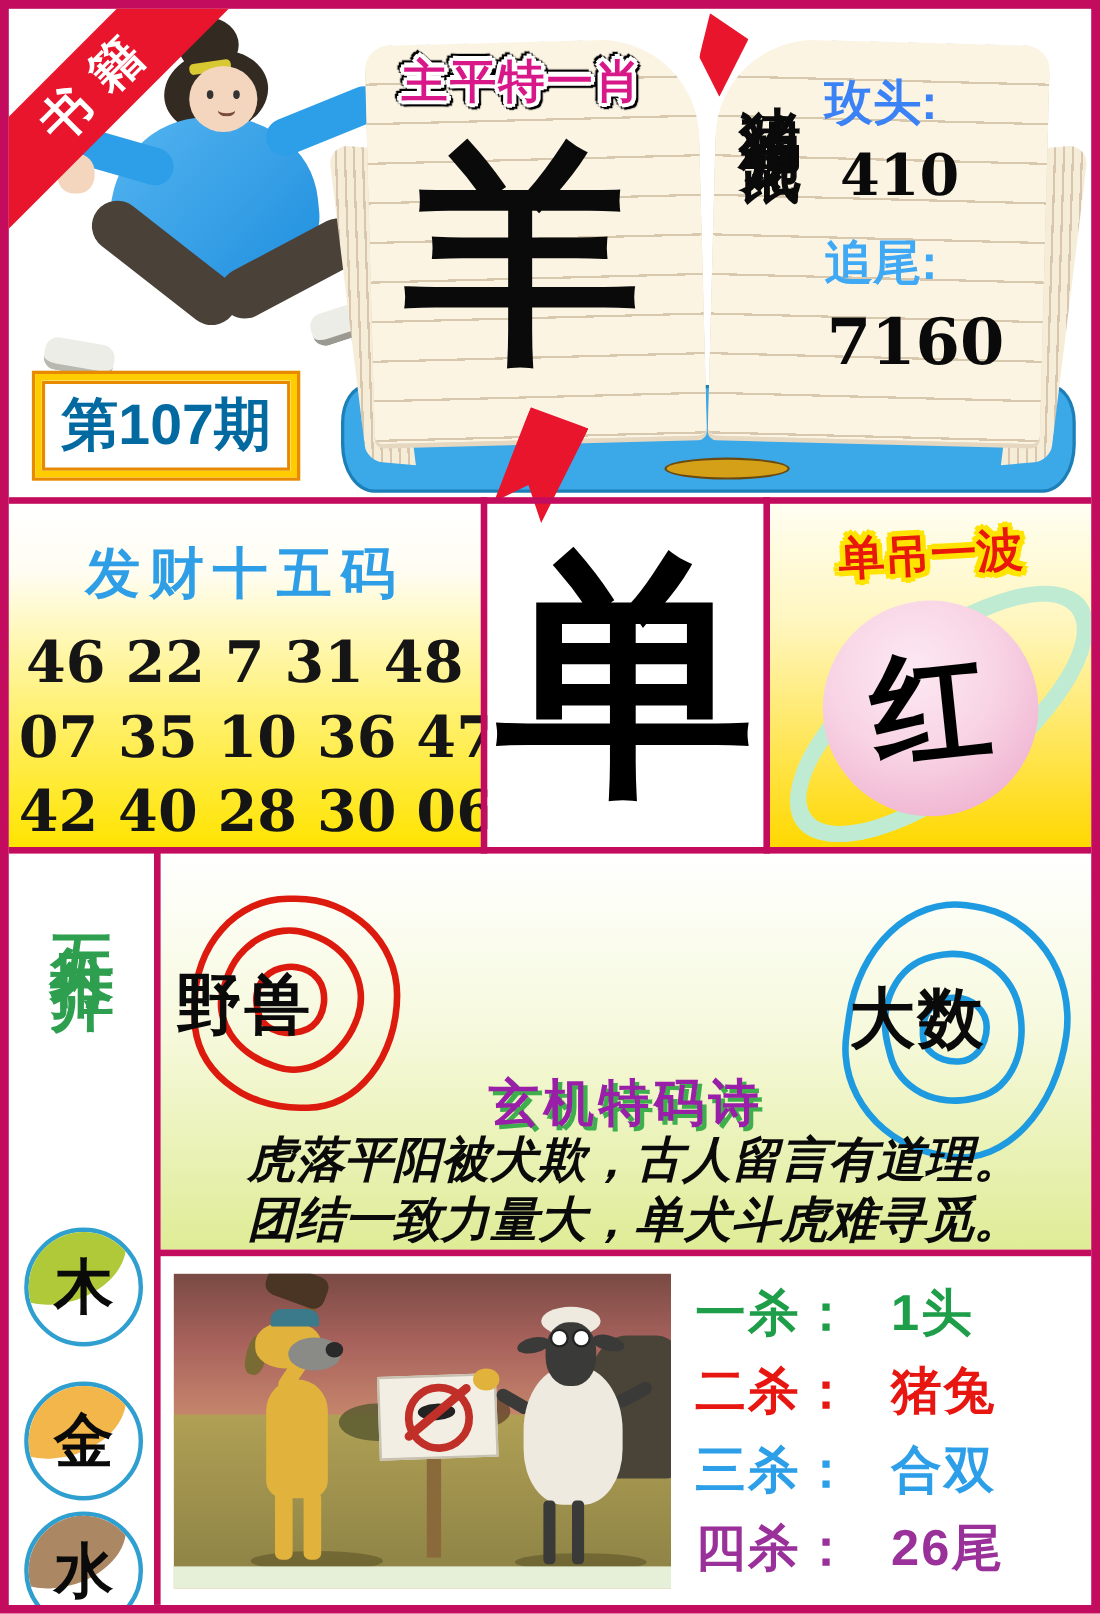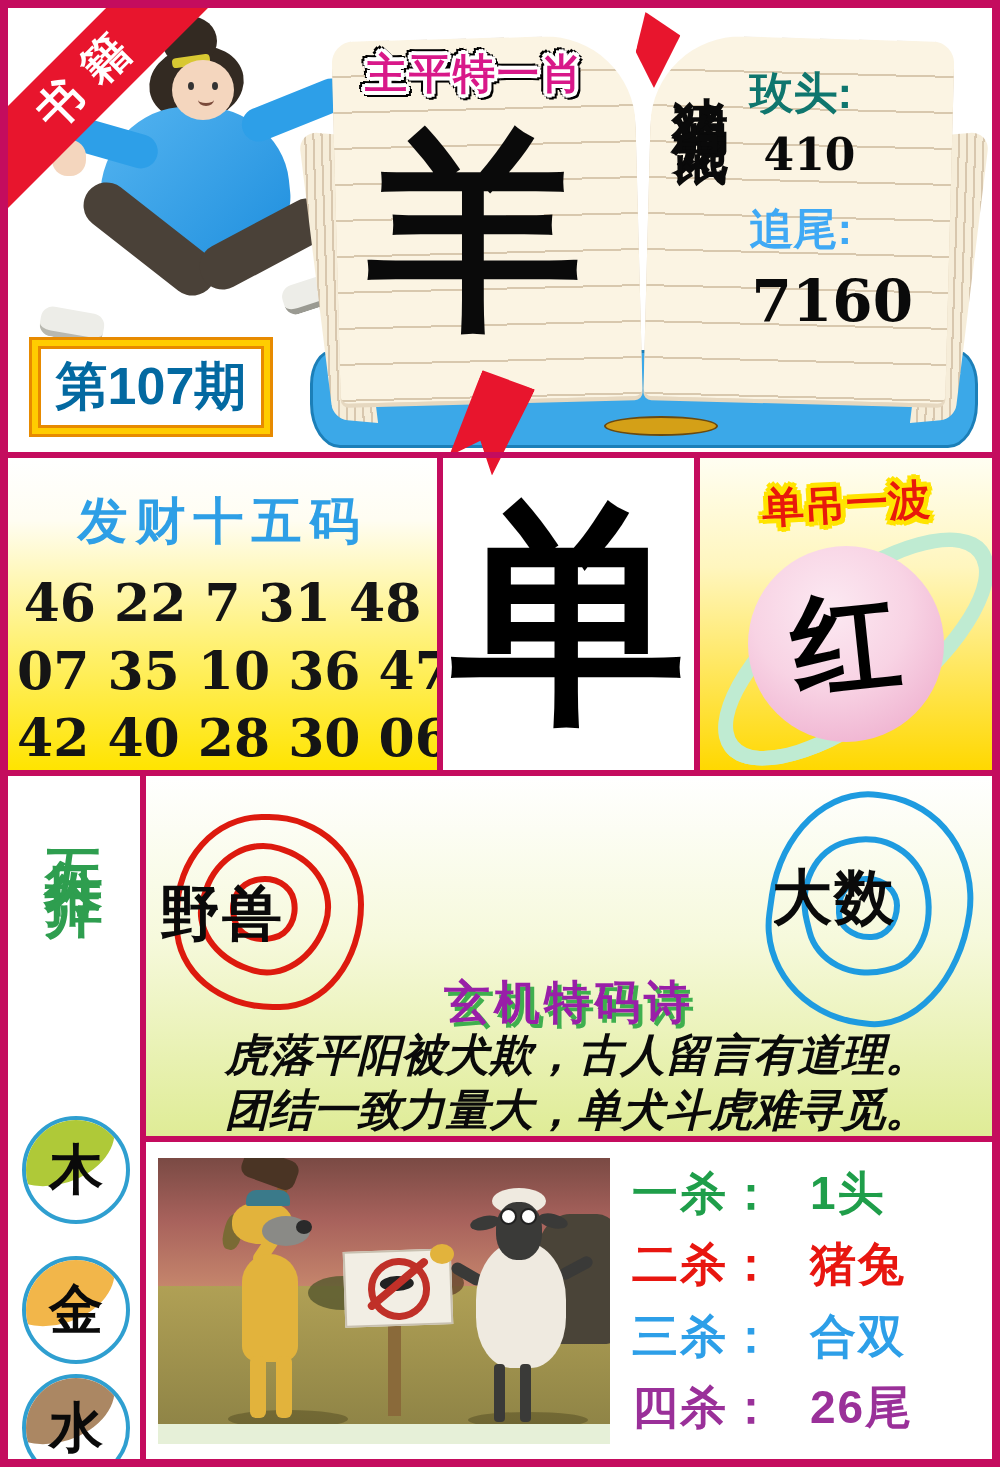--- a/index.html
+++ b/index.html
@@ -60,22 +60,22 @@
   .bk-title{position:absolute;left:30px;top:34px;width:250px;text-align:center;
     font-size:42px;font-weight:900;color:#D81889;letter-spacing:2px;
     text-shadow:-3px -3px 0 #fff,3px -3px 0 #fff,-3px 3px 0 #fff,3px 3px 0 #fff,-4px 0 0 #fff,4px 0 0 #fff,0 -4px 0 #fff,0 4px 0 #fff;
     filter:drop-shadow(2px 2px 0 #000) drop-shadow(-2px -2px 0 #000);z-index:5;}
   .bk-zodiac{position:absolute;left:30px;top:82px;width:250px;height:280px;display:flex;
     align-items:center;justify-content:center;font-size:215px;font-weight:900;color:#0A0A0A;z-index:5;}
   .bk-right{position:absolute;left:350px;top:40px;width:270px;height:330px;display:flex;z-index:5;}
   .bk-zlist{writing-mode:vertical-rl;text-orientation:upright;font-size:56px;font-weight:900;color:#0A0A0A;
     line-height:1.1;letter-spacing:8px;}
   .bk-vals{margin-left:18px;display:flex;flex-direction:column;justify-content:flex-start;}
-  .bk-head-label{font-size:44px;font-weight:900;color:#0f766e;margin-top:12px;}
-  .bk-head-value{font-family:"DejaVu Serif",serif;font-size:44px;font-weight:900;color:#0A0A0A;margin:6px 0 10px 14px;}
+  .bk-head-label{font-size:44px;font-weight:900;color:#3b82f6;margin-top:12px;}
+  .bk-head-value{font-family:"DejaVu Serif",serif;font-size:52px;font-weight:900;color:#0A0A0A;margin:6px 0 10px 14px;}
   .bk-tail-label{font-size:44px;font-weight:900;color:#3FA9F5;margin-top:10px;}
   .bk-tail-value{font-family:"DejaVu Serif",serif;font-size:58px;font-weight:900;color:#0A0A0A;margin:8px 0 0 2px;}
 
   
   .mid-left{position:absolute;left:0;top:450px;width:429px;height:312px;
     background:linear-gradient(180deg,#FFFFFF 0%,#FFFDF2 20%,#FFF173 60%,#FFE400 100%);}
   .lucky-title{margin-top:30px;text-align:center;font-size:50px;font-weight:900;color:#2E9FE6;letter-spacing:8px;}
   .lucky-rows{margin-top:14px;text-align:center;font-family:"DejaVu Serif",serif;font-weight:900;
     font-size:52px;color:#151515;line-height:1.3;}
   .lucky-rows span{margin:0 9px;text-align:center;}
@@ -116,21 +116,21 @@
     background:linear-gradient(180deg,#FFFFFF 0%,#F6F9DC 45%,#DFEC96 100%);}
   .scribble{position:absolute;border-radius:48% 52% 46% 54%/52% 48% 56% 44%;}
   .sc-red{border:6px solid #DD1A0E;}
   .sc-blue{border:6px solid #1E9BE0;}
   .beast-group{position:absolute;left:28px;top:38px;width:190px;height:190px;}
   .beast-text{position:absolute;left:-14px;top:60px;font-size:60px;font-weight:900;color:#0A0A0A;letter-spacing:2px;}
   .rg-ball{position:absolute;left:352px;top:8px;width:180px;height:180px;border-radius:50%;
     background:radial-gradient(circle at 40% 30%,#F5F8DC 0%,#E4EDB4 35%,#C8D654 75%,#B9C83E 100%);
     display:flex;align-items:center;justify-content:center;}
   .rg-text{font-size:64px;font-weight:900;color:#0A0A0A;letter-spacing:4px;}
-  .big-group{position:absolute;right:24px;top:16px;width:200px;height:240px;text-align:right;}
+  .big-group{position:absolute;right:24px;top:44px;width:200px;height:240px;text-align:right;}
   .big-text{position:absolute;left:4px;top:66px;font-size:60px;font-weight:900;color:#0A0A0A;letter-spacing:2px;}
   .poem-title{position:absolute;left:0;right:0;top:196px;text-align:center;font-size:46px;font-weight:900;
     color:#991FA8;letter-spacing:4px;text-shadow:4px 4px 0 #3FAF4E;}
   .poem{position:absolute;left:36px;right:20px;top:252px;text-align:center;
     font-family:"DejaVu Serif",serif;font-style:italic;font-weight:bold;
     font-size:44px;line-height:1.24;color:#0A0A0A;}
 
   
   .bm-lower{position:absolute;left:138px;top:1134px;width:846px;height:317px;background:#fff;}
   .photo{position:absolute;left:12px;top:16px;width:452px;height:286px;overflow:hidden;

